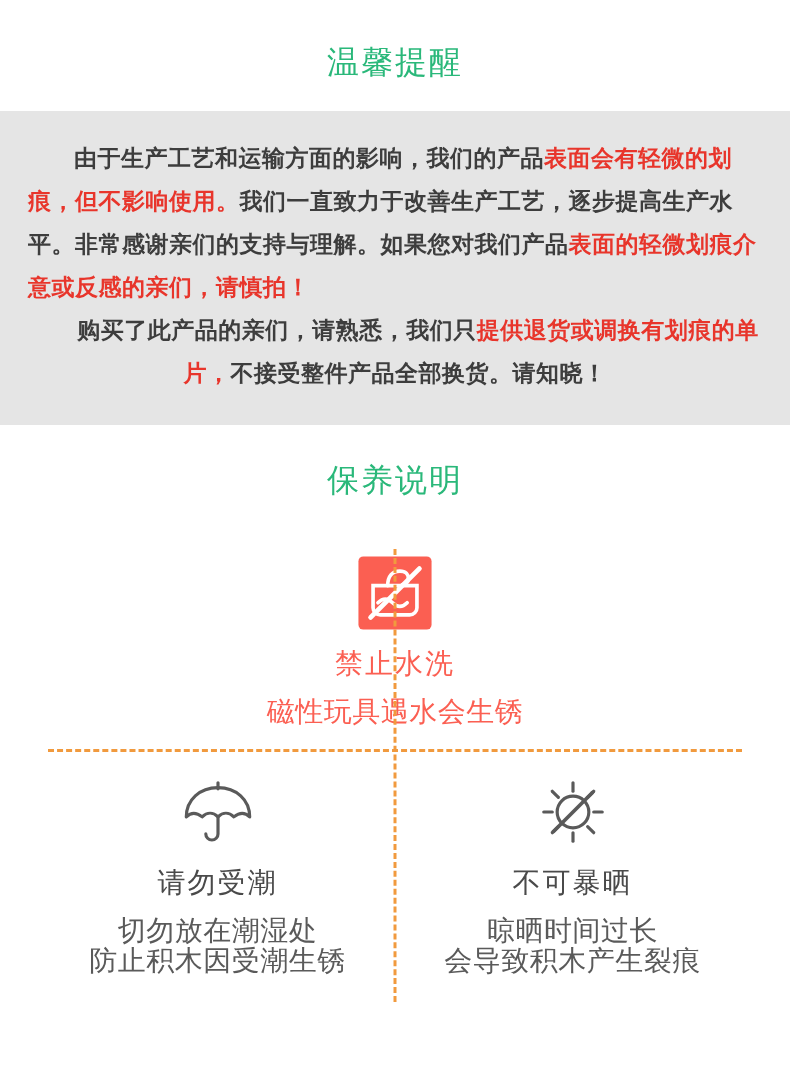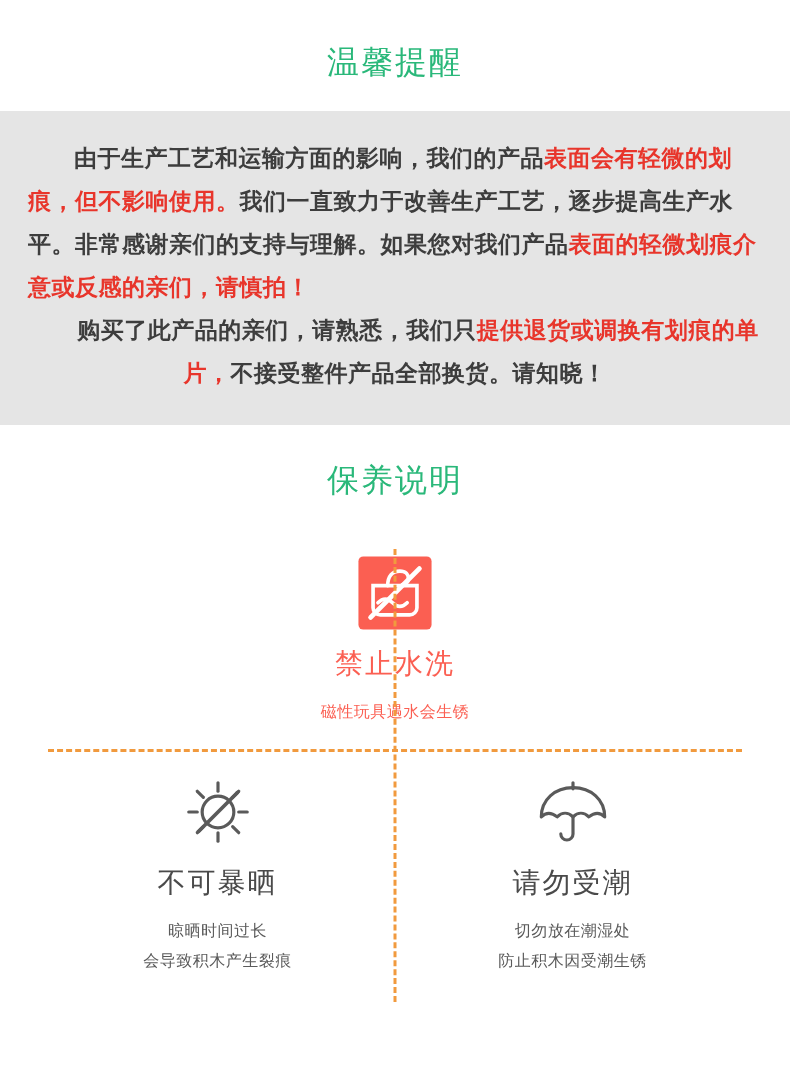--- a/index.html
+++ b/index.html
@@ -87,21 +87,21 @@
   .care-heading {
     font-size: 28px;
     letter-spacing: 2px;
     margin: 10px 0 14px 0;
     color: #4a4a4a;
   }
   .care-heading.red {
     color: #fb5f52;
   }
   .care-desc {
-    font-size: 16px;
+    font-size: 28px;
     line-height: 30px;
     color: #5a5a5a;
     letter-spacing: 0.5px;
   }
   .care-desc.red {
     color: #fb5f52;
   }
 
   
   .h-divider {
@@ -160,20 +160,37 @@
           <div>磁性玩具遇水会生锈</div>
         </div>
       </div>
 
 
     </div>
 
     <hr class="h-divider">
 
     <div class="care-row">
+
+      <div class="care-cell">
+        <div class="icon-wrap">
+          <svg width="78" height="78" viewBox="0 0 64 64" aria-hidden="true">
+            <path d="M6 36 c0 -14 11 -24 26 -24 s26 10 26 24
+                     c-4 -4 -8 -4 -13 0 c-4 -4 -9 -4 -13 0
+                     c-4 -4 -9 -4 -13 0 c-5 -4 -9 -4 -13 0 z" fill="none" stroke="#5a5a5a" stroke-width="2.6" stroke-linejoin="round"></path>
+            <path d="M32 36 v14 a5 5 0 0 1 -10 0" fill="none" stroke="#5a5a5a" stroke-width="2.6" stroke-linecap="round"></path>
+            <line x1="32" y1="8" x2="32" y2="13" stroke="#5a5a5a" stroke-width="2.6" stroke-linecap="round"></line>
+          </svg>
+        </div>
+        <div class="care-heading">请勿受潮</div>
+        <div class="care-desc">
+          <div>切勿放在潮湿处</div>
+          <div>防止积木因受潮生锈</div>
+        </div>
+      </div>
 
       <div class="care-cell">
         <div class="icon-wrap">
           <svg width="78" height="78" viewBox="0 0 64 64" aria-hidden="true">
             <circle cx="32" cy="32" r="13" fill="none" stroke="#5a5a5a" stroke-width="2.6"></circle>
             <g stroke="#5a5a5a" stroke-width="2.6" stroke-linecap="round">
               <line x1="32" y1="8" x2="32" y2="15"></line>
               <line x1="32" y1="49" x2="32" y2="56"></line>
               <line x1="8" y1="32" x2="15" y2="32"></line>
               <line x1="49" y1="32" x2="56" y2="32"></line>
@@ -185,33 +202,16 @@
             <line x1="16" y1="48" x2="48" y2="16" stroke="#5a5a5a" stroke-width="3" stroke-linecap="round"></line>
           </svg>
         </div>
         <div class="care-heading">不可暴晒</div>
         <div class="care-desc">
           <div>晾晒时间过长</div>
           <div>会导致积木产生裂痕</div>
         </div>
       </div>
 
-      <div class="care-cell">
-        <div class="icon-wrap">
-          <svg width="78" height="78" viewBox="0 0 64 64" aria-hidden="true">
-            <path d="M6 36 c0 -14 11 -24 26 -24 s26 10 26 24
-                     c-4 -4 -8 -4 -13 0 c-4 -4 -9 -4 -13 0
-                     c-4 -4 -9 -4 -13 0 c-5 -4 -9 -4 -13 0 z" fill="none" stroke="#5a5a5a" stroke-width="2.6" stroke-linejoin="round"></path>
-            <path d="M32 36 v14 a5 5 0 0 1 -10 0" fill="none" stroke="#5a5a5a" stroke-width="2.6" stroke-linecap="round"></path>
-            <line x1="32" y1="8" x2="32" y2="13" stroke="#5a5a5a" stroke-width="2.6" stroke-linecap="round"></line>
-          </svg>
-        </div>
-        <div class="care-heading">请勿受潮</div>
-        <div class="care-desc">
-          <div>切勿放在潮湿处</div>
-          <div>防止积木因受潮生锈</div>
-        </div>
-      </div>
-
     </div>
   </div>
 
 </div>
 
 </body></html>

